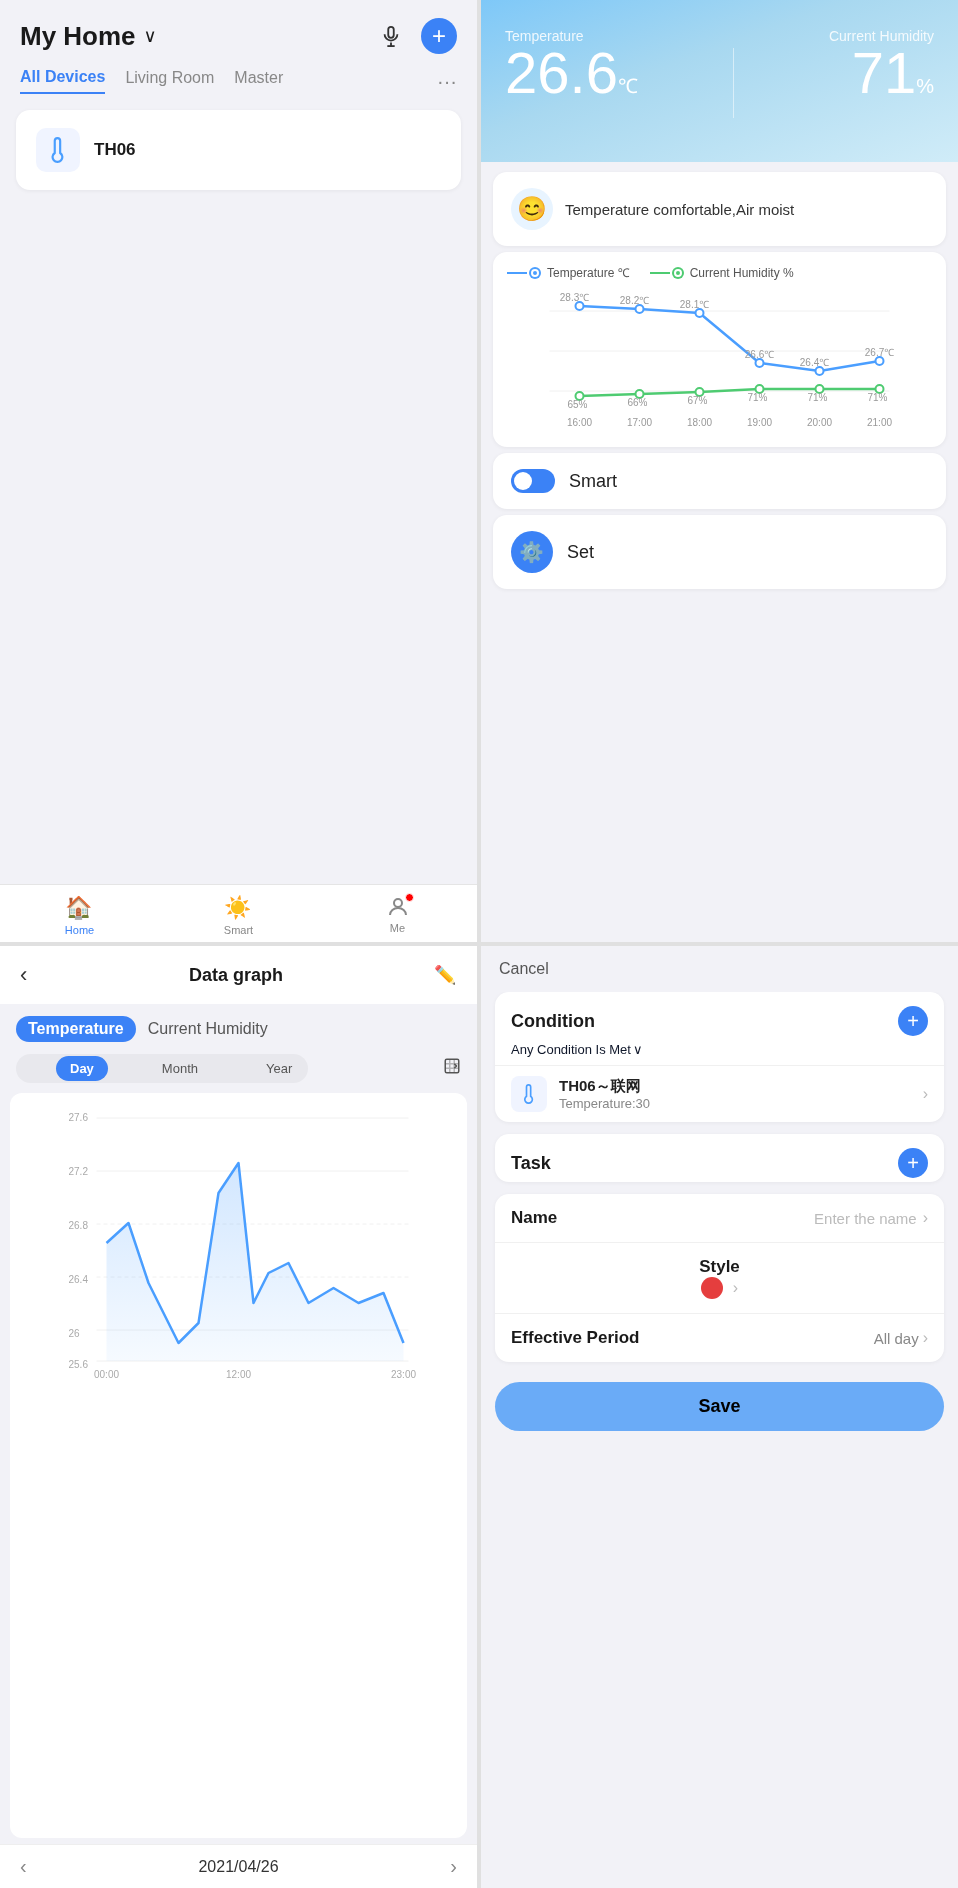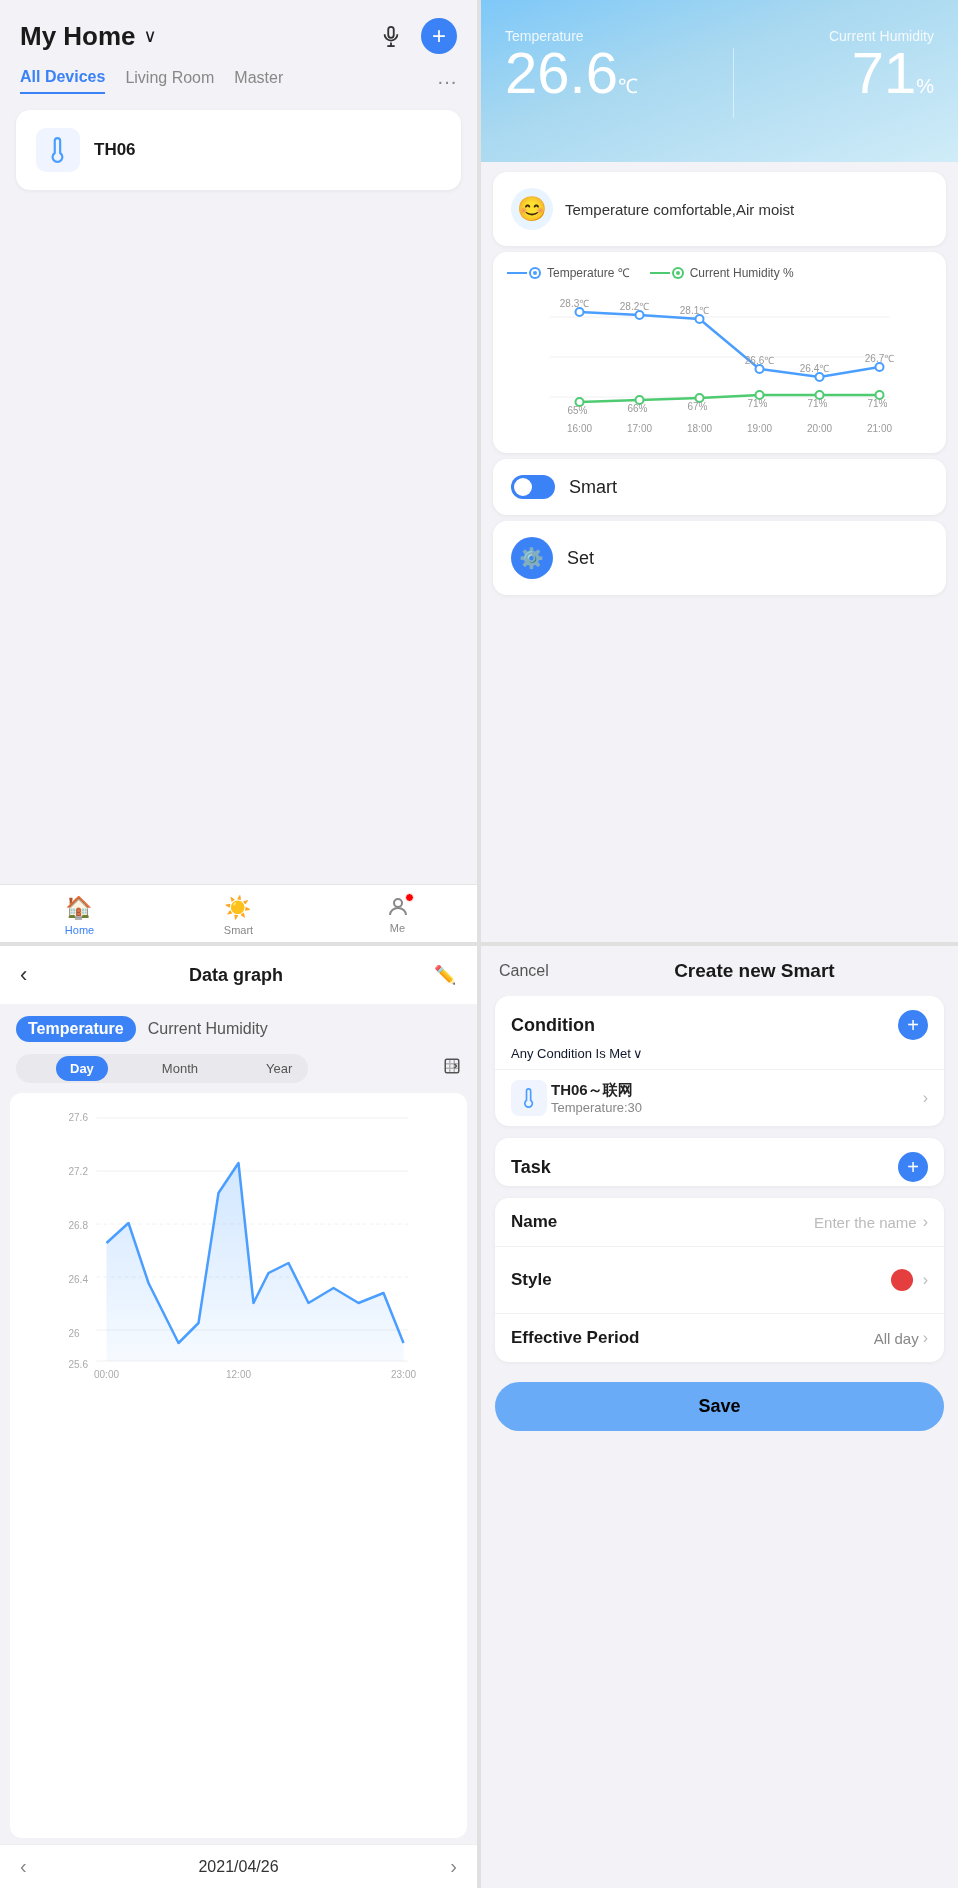--- a/index.html
+++ b/index.html
@@ -205,21 +205,21 @@
     .chart-card {
       background: white;
       border-radius: 14px;
       margin: 0 12px 6px;
       padding: 12px 14px;
       box-shadow: 0 1px 4px rgba(0,0,0,0.06);
     }
     .chart-legend {
       display: flex;
       gap: 20px;
-      margin-bottom: 16px;
+      margin-bottom: 10px;
       font-size: 12px;
       color: #555;
     }
     .legend-dot {
       width: 8px; height: 8px; border-radius: 50%; display: inline-block; margin-right: 4px;
     }
     .legend-line {
       display: flex; align-items: center; gap: 4px;
     }
     .line-seg {
@@ -431,21 +431,21 @@
       padding: 2px 16px 8px;
       display: flex;
       align-items: center;
       gap: 2px;
     }
     .condition-row {
       display: flex;
       align-items: center;
       padding: 10px 16px;
       border-top: 1px solid #f0f0f0;
-      gap: 4px;
+      gap: 12px;
       cursor: pointer;
     }
     .condition-icon {
       width: 36px; height: 36px;
       background: #f0f4ff;
       border-radius: 8px;
       display: flex; align-items: center; justify-content: center;
       font-size: 20px;
     }
     .condition-info { flex: 1; }
@@ -474,22 +474,23 @@
       font-size: 15px;
       color: #bbb;
       flex: 1;
       text-align: right;
       padding-right: 6px;
     }
     .style-row {
       display: flex;
       align-items: center;
       justify-content: space-between;
-      padding: 22px 16px;
+      padding: 14px 16px;
       border-top: 1px solid #f0f0f0;
+      flex-direction: column;
     }
     .style-label { font-size: 17px; font-weight: 700; color: #1a1a1a; }
     .style-color-dot {
       width: 22px; height: 22px;
       border-radius: 50%;
       background: #e53e3e;
       margin-right: 6px;
     }
     .style-right {
       display: flex; align-items: center; gap: 4px;
@@ -761,21 +762,20 @@
   <div class="chart-bottom-nav">
     <span class="date-nav-btn">‹</span>
     <span class="date-label">2021/04/26</span>
     <span class="date-nav-btn">›</span>
   </div>
 </div>
 
 <div class="panel-smart">
   <div class="smart-header">
     <span class="cancel-btn">Cancel</span>
-    <span class="create-title">Create new Smart</span>
   </div>
 
   <div class="smart-content">
 
     
     <div class="section-card">
       <div class="section-header">
         <span class="section-title">Condition</span>
         <div class="plus-btn">+</div>
       </div>

